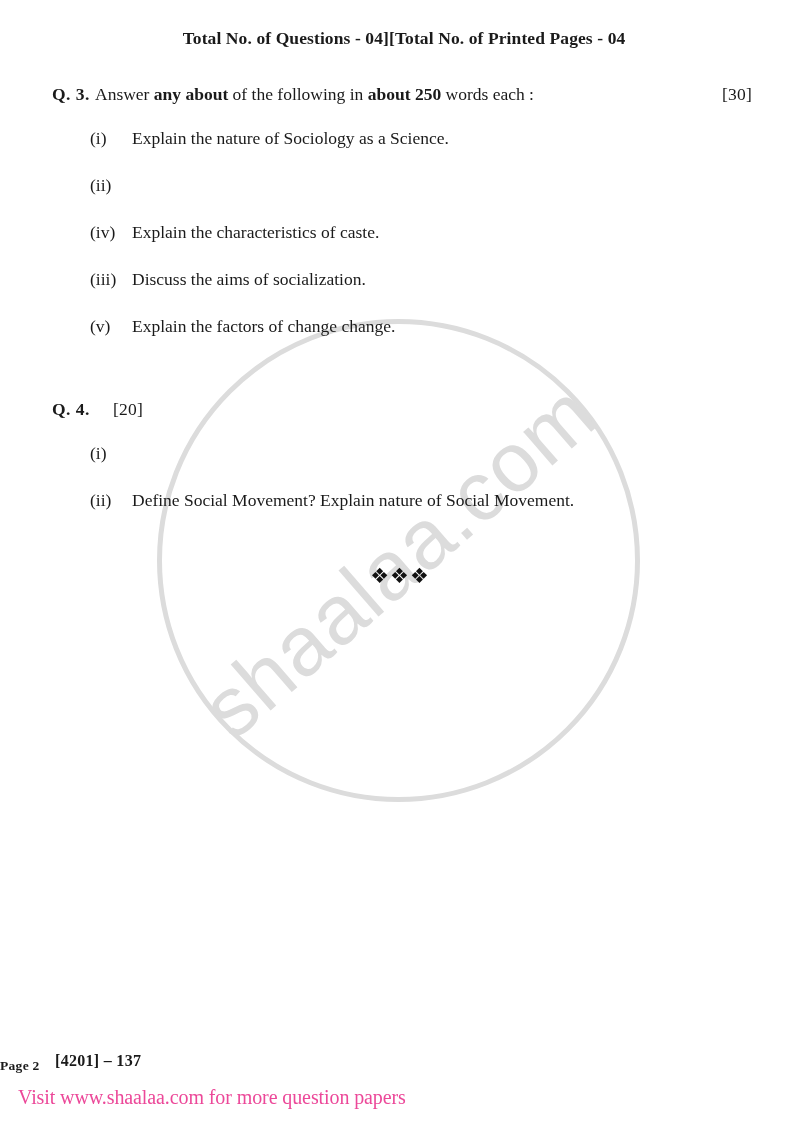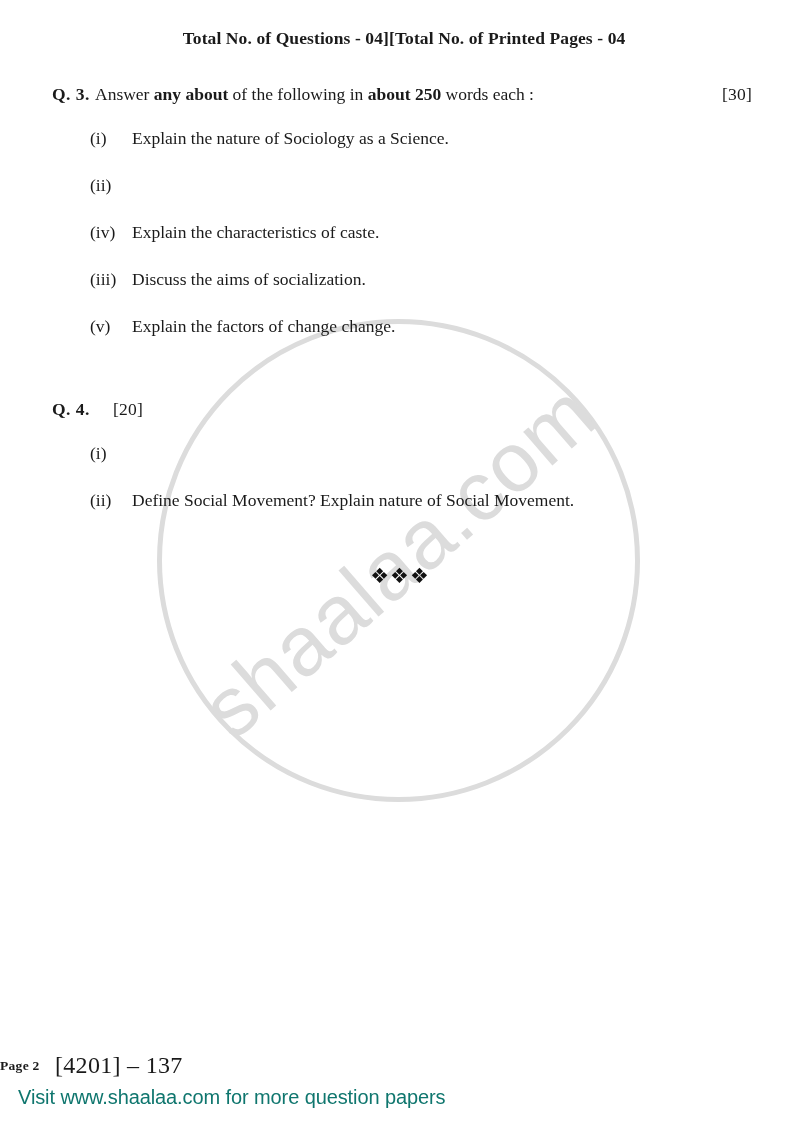--- a/index.html
+++ b/index.html
@@ -156,42 +156,42 @@
     left: 0;
     top: 1052px;
     width: 800px;
     height: 34px;
     z-index: 2;
   }
   .footer-code {
     position: absolute;
     left: 55px;
     top: 0;
-    font-weight: normal;
-    font-size: 24px;
+    font-weight: bold;
+    font-size: 16px;
     white-space: nowrap;
     letter-spacing: 0.3px;
   }
   .footer-page {
     position: absolute;
     left: 0;
     top: 6px;
     width: 800px;
     text-align: left;
     font-weight: bold;
     font-size: 13.5px;
     letter-spacing: 0.3px;
   }
   .promo-bar {
     position: absolute;
     left: 18px;
     top: 1086px;
-    font-family: Liberation Sans, sans-serif;
+    font-family: Liberation Serif, serif;
     font-size: 20px;
-    color: #0f766e;
+    color: #ec4899;
     white-space: nowrap;
     z-index: 2;
     letter-spacing: -0.1px;
   }
 </style>
 </head>
 <body>
 
 <div class="page">
 

